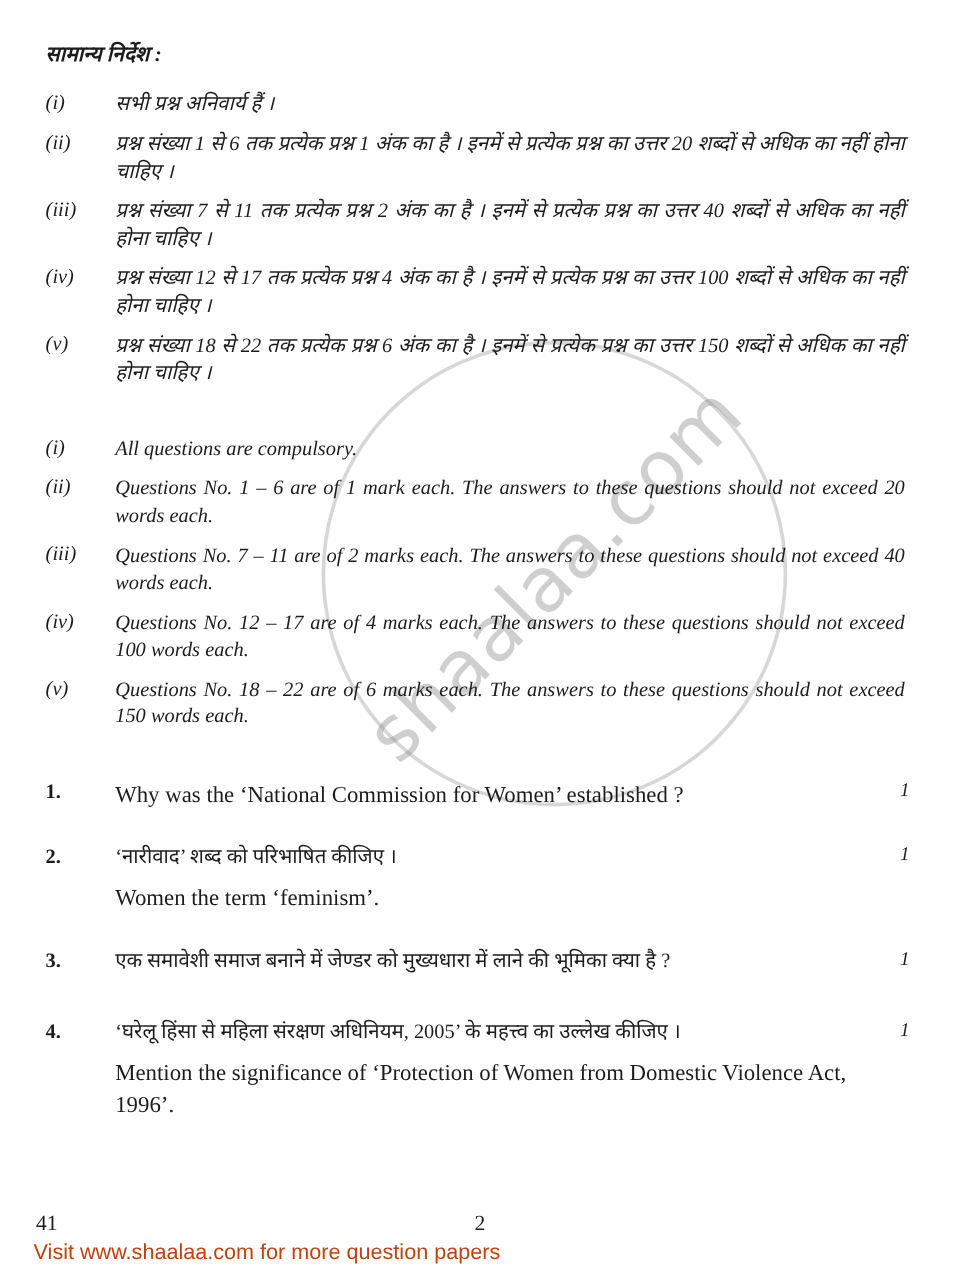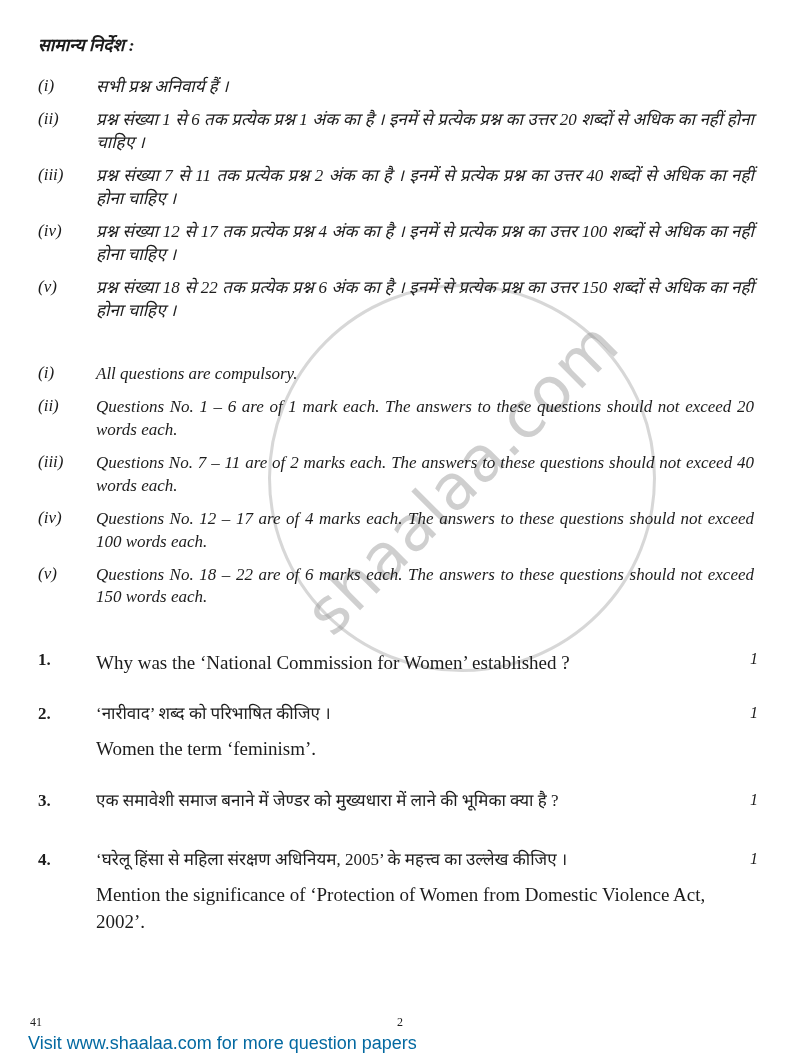--- a/index.html
+++ b/index.html
@@ -84,28 +84,28 @@
 
   
   .footer {
     position:absolute;
     left:0; right:0; bottom:0;
     z-index:3;
   }
   .page-row {
     position:relative;
     height:22px;
-    font-size:12px;
+    font-size:18px;
   }
   .footer-code { position:absolute; left:30px; bottom:0; }
   .page-num { position:absolute; left:50%; transform:translateX(-50%); bottom:0; }
   .visit-row {
     font-family:"Liberation Sans", sans-serif;
     font-size:18px;
-    color:#0369a1;
+    color:#c2410c;
     padding:3px 0 6px 28px;
   }
 </style>
 </head>
 <body>
 
 <div class="watermark">
   <div class="wm-circle"></div>
   <div class="wm-text">shaalaa.com</div>
 </div>
@@ -187,21 +187,21 @@
       <div class="q-body">
         <div class="q-hindi">एक समावेशी समाज बनाने में जेण्डर को मुख्यधारा में लाने की भूमिका क्या है ?</div>
       </div>
       <div class="q-marks">1</div>
     </div>
 
     <div class="question">
       <div class="q-num">4.</div>
       <div class="q-body">
         <div class="q-hindi">‘घरेलू हिंसा से महिला संरक्षण अधिनियम, 2005’ के महत्त्व का उल्लेख कीजिए ।</div>
-        <div class="q-english">Mention the significance of ‘Protection of Women from Domestic Violence Act, 2002’.</div>
+        <div class="q-english">Mention the significance of ‘Protection of Women from Domestic Violence Act, 1996’.</div>
       </div>
       <div class="q-marks">1</div>
     </div>
 
   </div>
 </div>
 
 <div class="footer">
   <div class="page-row">
     <span class="footer-code">41</span>

